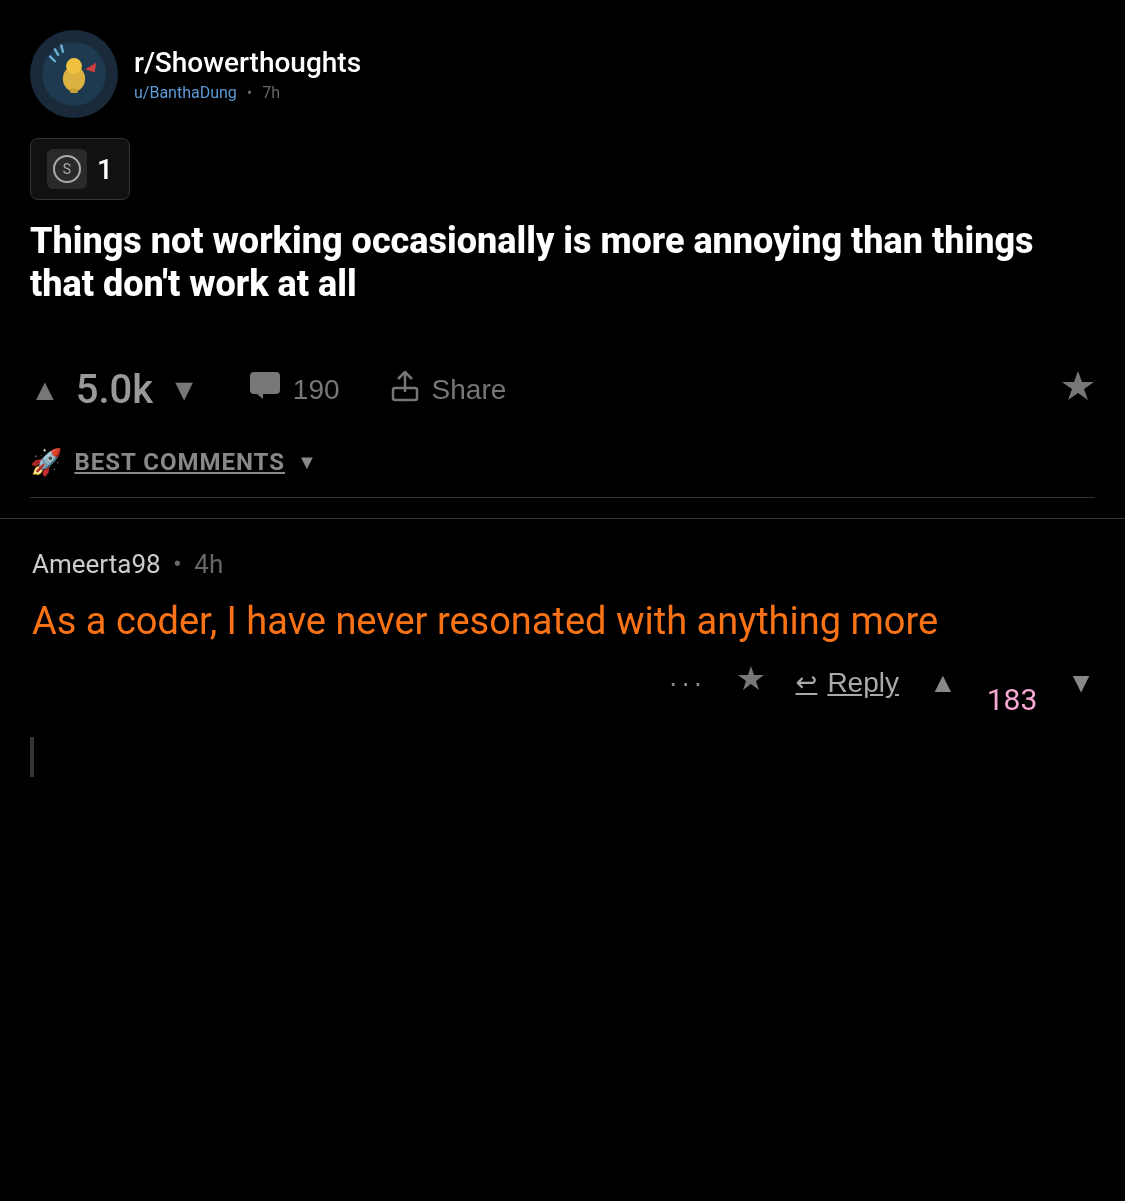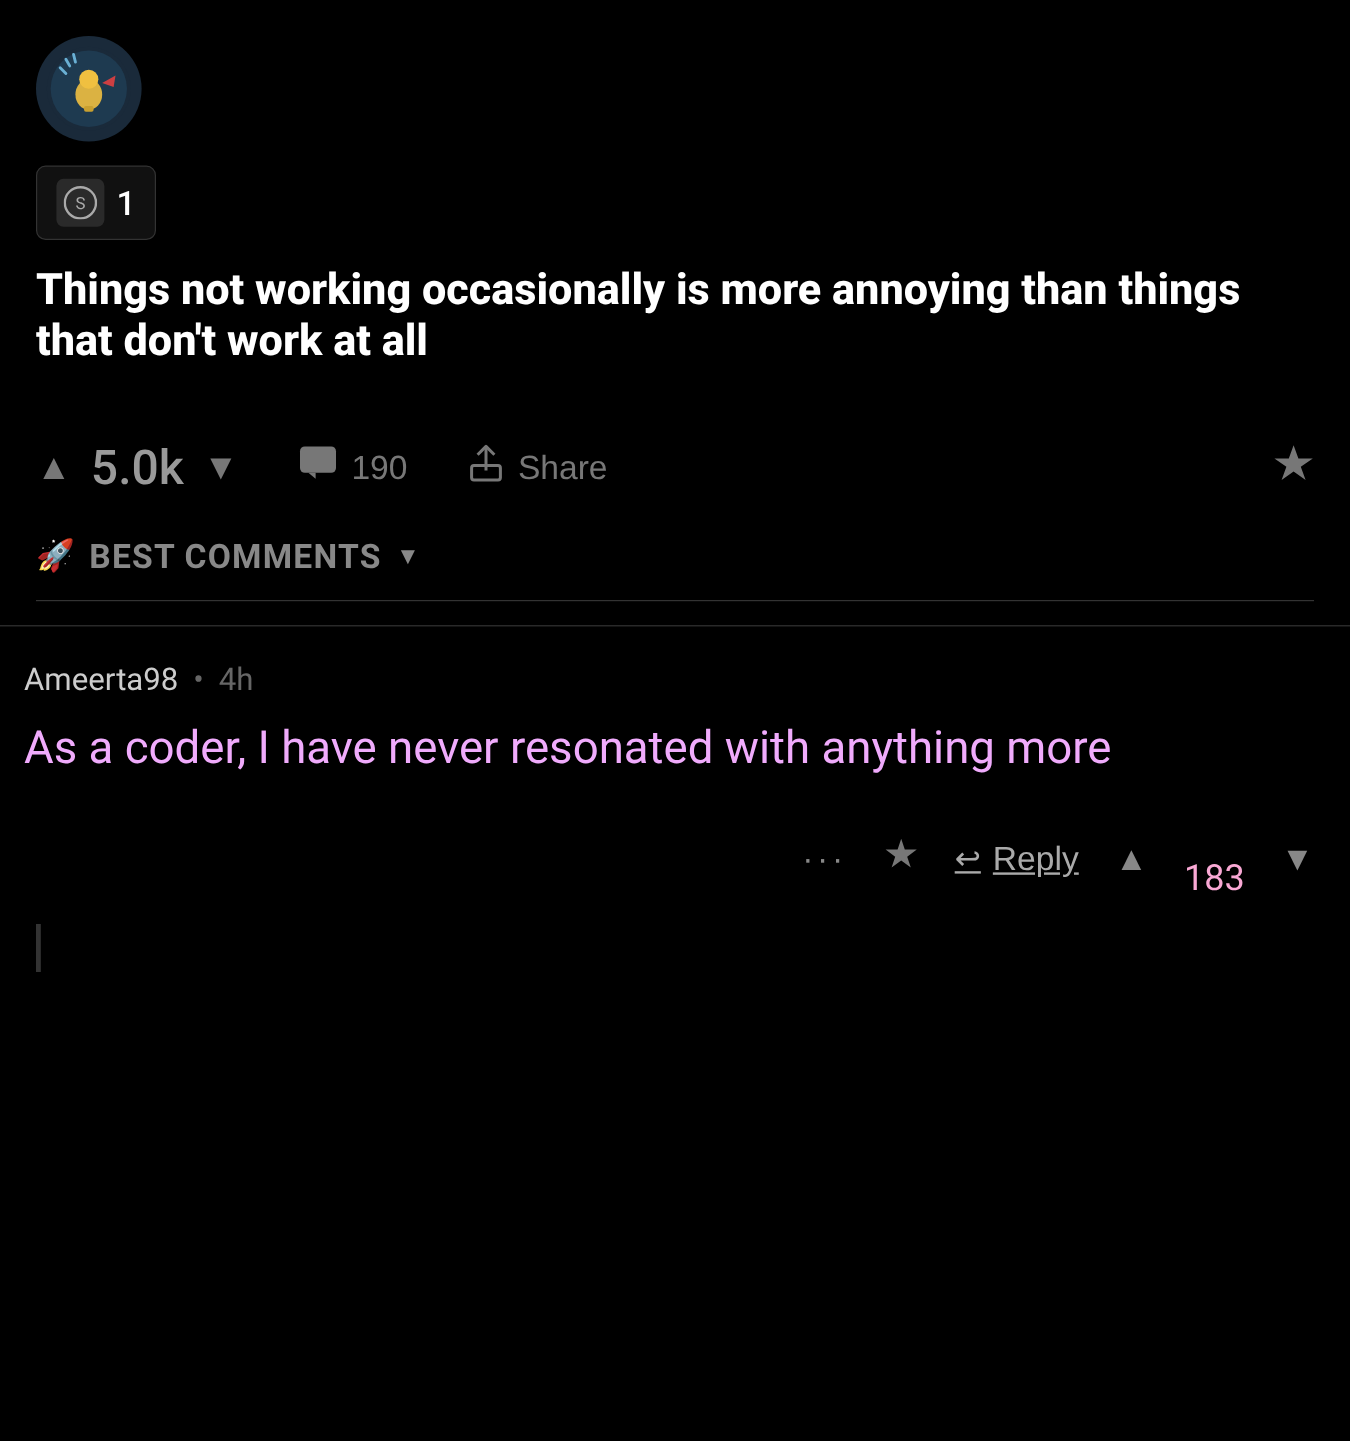--- a/index.html
+++ b/index.html
@@ -148,55 +148,55 @@
     .comments-sort {
       display: flex;
       align-items: center;
       gap: 12px;
       padding: 10px 0 20px 0;
       border-bottom: 1px solid #333;
       margin-bottom: 0;
     }
 
     .sort-label {
-      font-size: 28px;
+      font-size: 24px;
       font-weight: 700;
       color: #888;
+      text-decoration: underline;
       text-transform: uppercase;
       letter-spacing: 1px;
     }
 
     .sort-arrow {
       color: #888;
       font-size: 20px;
     }
 
     .comment-section {
-      padding: 30px 30px 20px 20px;
+      padding: 30px 30px 20px 32px;
     }
 
     .comment-meta {
       font-size: 26px;
       color: #888;
       margin-bottom: 16px;
     }
 
     .comment-username {
       color: #ccc;
     }
 
     .comment-time {
       color: #666;
     }
 
     .comment-text {
       font-size: 38px;
-      color: #f0abfc;
+      color: #f97316;
       line-height: 1.4;
-      margin-bottom: 30px;
     }
 
     .comment-actions {
       display: flex;
       align-items: center;
       justify-content: flex-end;
       gap: 30px;
     }
 
     .comment-action-btn {
@@ -267,20 +267,28 @@
         <ellipse cx="44" cy="50" rx="14" ry="16" fill="#f0c040" opacity="0.9"></ellipse>
         <rect x="39" y="62" width="10" height="6" rx="2" fill="#c8a030"></rect>
         <circle cx="44" cy="34" r="10" fill="#f0c040"></circle>
 
         <line x1="20" y1="28" x2="14" y2="22" stroke="#6ab0d4" stroke-width="3" stroke-linecap="round"></line>
         <line x1="24" y1="20" x2="20" y2="13" stroke="#6ab0d4" stroke-width="3" stroke-linecap="round"></line>
         <line x1="30" y1="16" x2="28" y2="8" stroke="#6ab0d4" stroke-width="3" stroke-linecap="round"></line>
 
         <path d="M58 38 L72 30 L70 42 Z" fill="#e04040" opacity="0.9"></path>
       </svg>
+    </div>
+    <div class="post-meta">
+      <span class="subreddit-name">r/Showerthoughts</span>
+      <div>
+        <span class="username">u/BanthaDung</span>
+        <span class="dot">•</span>
+        <span class="comment-time">7h</span>
+      </div>
     </div>
   </div>
 
   <div class="award-row">
     <div class="award-icon">
       <svg width="28" height="28" viewBox="0 0 28 28">
         <circle cx="14" cy="14" r="13" fill="none" stroke="#aaa" stroke-width="2"></circle>
         <text x="14" y="19" text-anchor="middle" font-size="14" fill="#aaa">S</text>
       </svg>
     </div>

